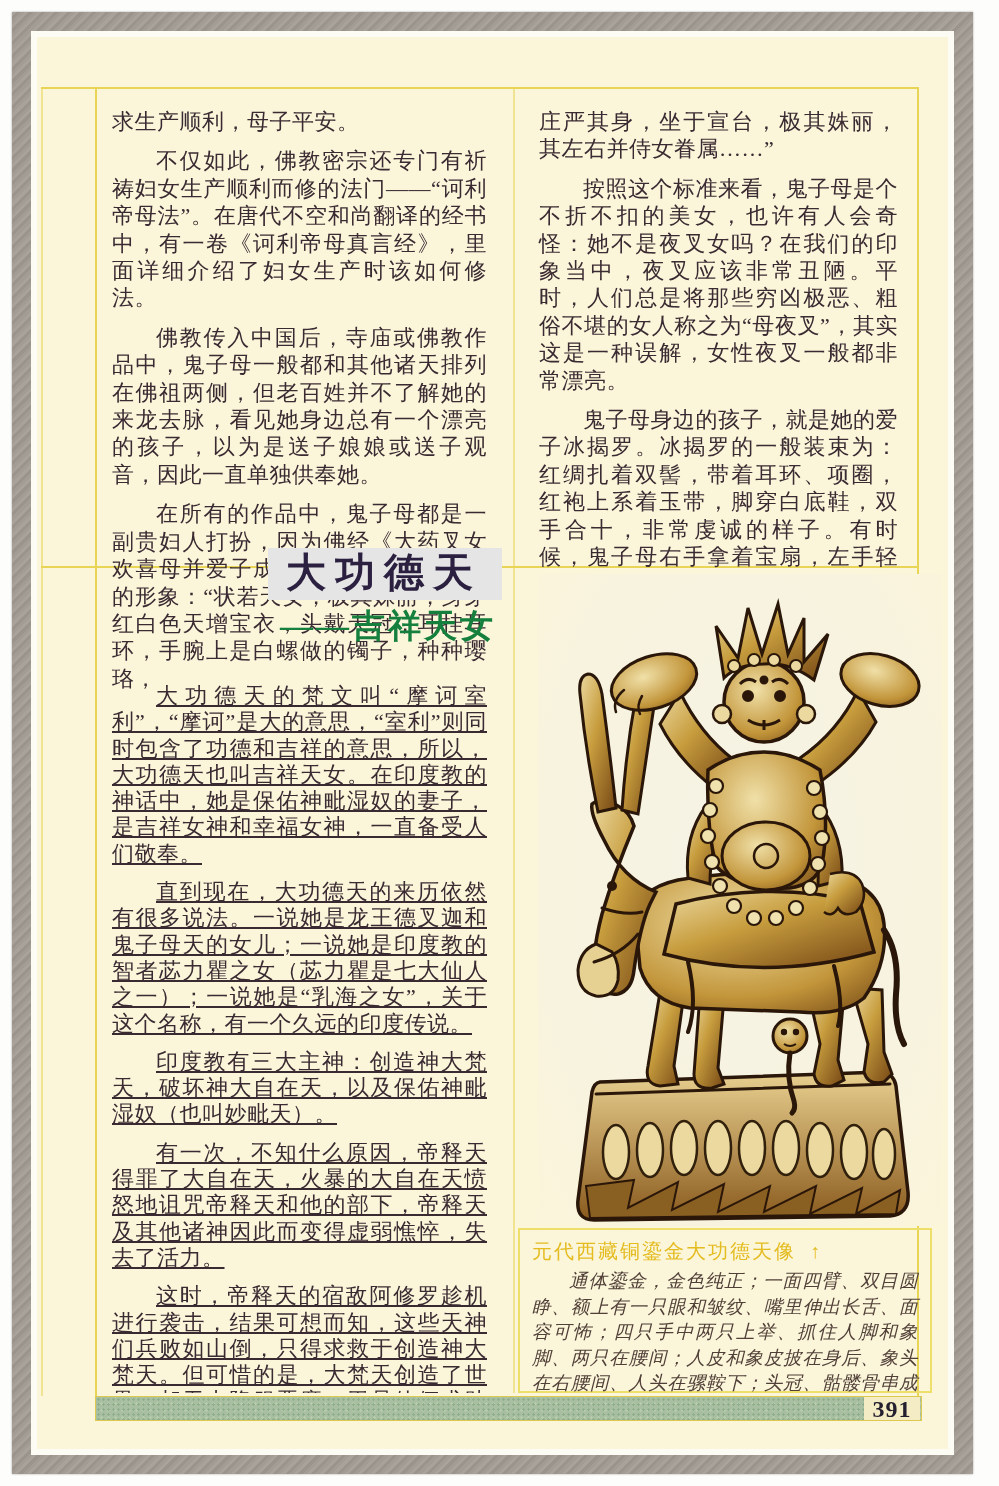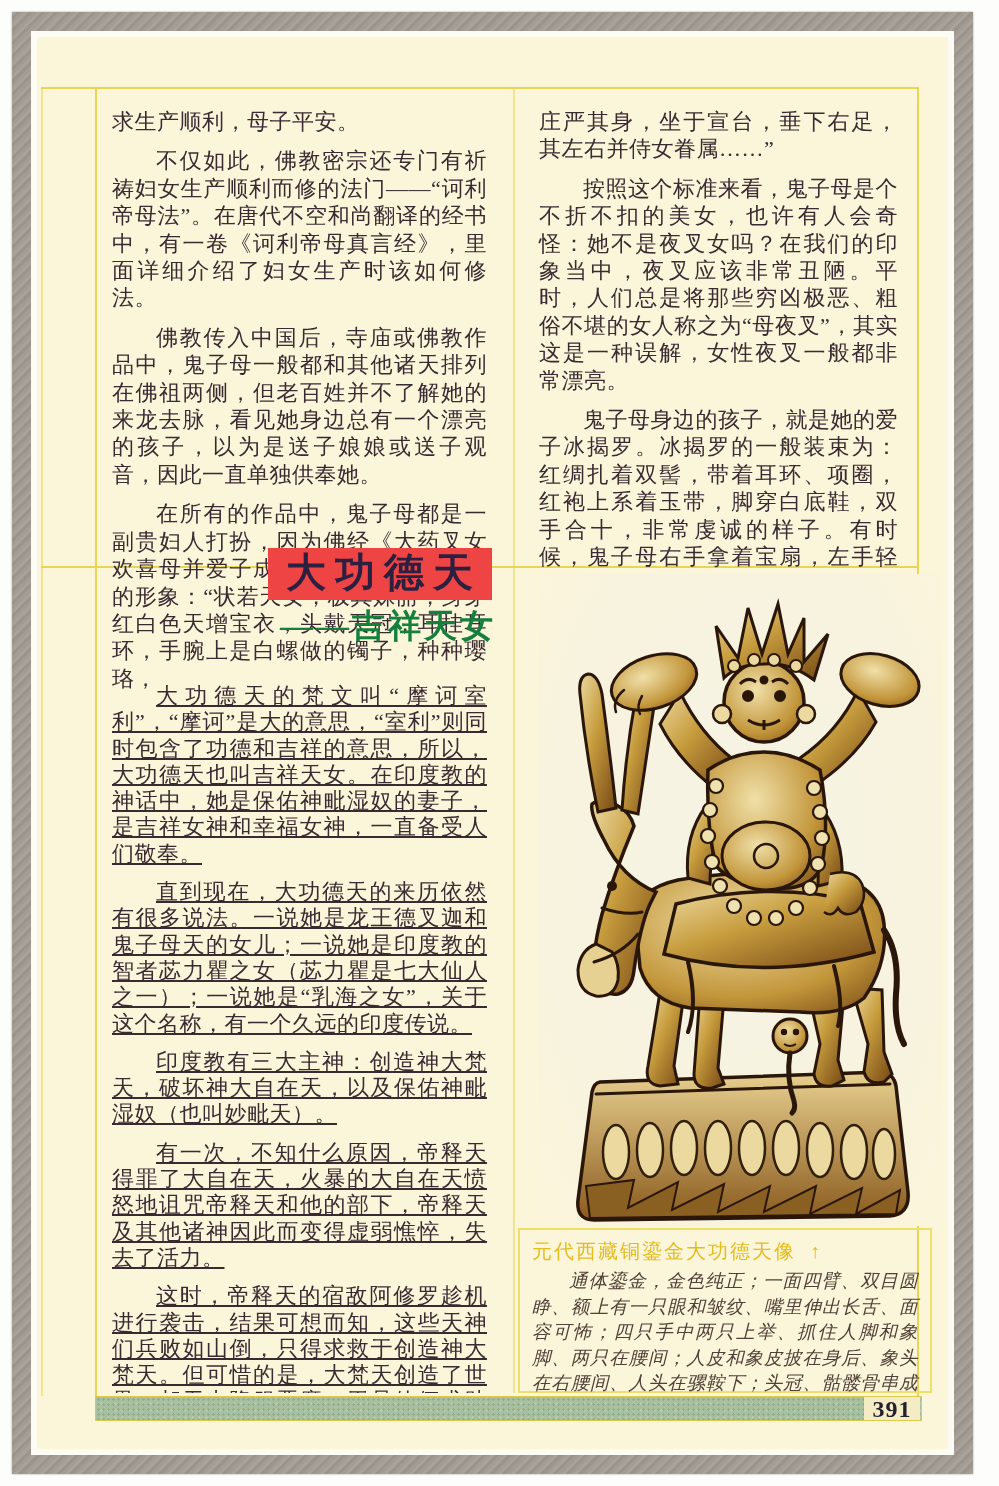--- a/index.html
+++ b/index.html
@@ -28,23 +28,23 @@
     position:absolute;z-index:2;color:#3a2a31;
     font-size:22px;line-height:27.4px;text-align:justify;
     letter-spacing:.5px;
   }
   .col p{margin:12px;}
   .col p.indent{text-indent:2em;}
   .col-bottom{line-height:26.3px;text-decoration:underline;}
   
   .title-block{position:absolute;left:268px;top:548px;z-index:3;}
   .title-band{
-    display:inline-block;background:#ef4444;color:#2b2040;
+    display:inline-block;background:#e5e5e5;color:#2b2040;
     font-size:40px;font-weight:bold;letter-spacing:9px;
-    padding:5px 10px 7px 18px;line-height:1;
+    padding:5px 20px 7px 18px;line-height:1;
   }
   .subtitle{
     margin-top:10px;margin-left:12px;color:#15803d;font-size:33px;
     font-weight:bold;letter-spacing:3px;line-height:1;white-space:nowrap;
   }
   
   .photo{
     position:absolute;left:538px;top:574px;width:404px;height:652px;z-index:2;
     background:radial-gradient(ellipse at 50% 45%,#f6f3e6 0%,#f8f3de 70%,#fbf5da 100%);
   }
@@ -99,21 +99,21 @@
   <div class="rule" style="left:917px;top:87px;width:2px;height:1334px;"></div>
 
   <div class="col" style="left:100px;top:96px;width:399px;height:452px;">
     <p>求生产顺利，母子平安。</p>
     <p class="indent">不仅如此，佛教密宗还专门有祈祷妇女生产顺利而修的法门——“诃利帝母法”。在唐代不空和尚翻译的经书中，有一卷《诃利帝母真言经》，里面详细介绍了妇女生产时该如何修法。</p>
     <p class="indent">佛教传入中国后，寺庙或佛教作品中，鬼子母一般都和其他诸天排列在佛祖两侧，但老百姓并不了解她的来龙去脉，看见她身边总有一个漂亮的孩子，以为是送子娘娘或送子观音，因此一直单独供奉她。</p>
     <p class="indent">在所有的作品中，鬼子母都是一副贵妇人打扮，因为佛经《大药叉女欢喜母并爱子成就法》详细描述了她的形象：“状若天女，极其姝丽，身穿红白色天增宝衣，头戴天冠，耳挂耳环，手腕上是白螺做的镯子，种种璎珞，</p>
   </div>
 
   <div class="col" style="left:527px;top:96px;width:383px;height:452px;">
-    <p>庄严其身，坐于宣台，垂下右足，其左右并侍女眷属……”</p>
+    <p>庄严其身，坐于宣台，极其姝丽，其左右并侍女眷属……”</p>
     <p class="indent">按照这个标准来看，鬼子母是个不折不扣的美女，也许有人会奇怪：她不是夜叉女吗？在我们的印象当中，夜叉应该非常丑陋。平时，人们总是将那些穷凶极恶、粗俗不堪的女人称之为“母夜叉”，其实这是一种误解，女性夜叉一般都非常漂亮。</p>
     <p class="indent">鬼子母身边的孩子，就是她的爱子冰揭罗。冰揭罗的一般装束为：红绸扎着双髻，带着耳环、项圈，红袍上系着玉带，脚穿白底鞋，双手合十，非常虔诚的样子。有时候，鬼子母右手拿着宝扇，左手轻抚冰伽罗的头顶，有时则坐在椅子上抱着他。在著名的重庆大足石刻中，北边的一二三窟都是鬼子母，里面共有九个小孩，模样各异，栩栩如生。</p>
   </div>
 
   <div class="title-block">
     <div class="title-band">大功德天</div>
     <div class="subtitle">——吉祥天女</div>
   </div>
 
   <div class="col col-bottom" style="left:100px;top:671px;width:399px;height:722px;overflow:hidden;">

